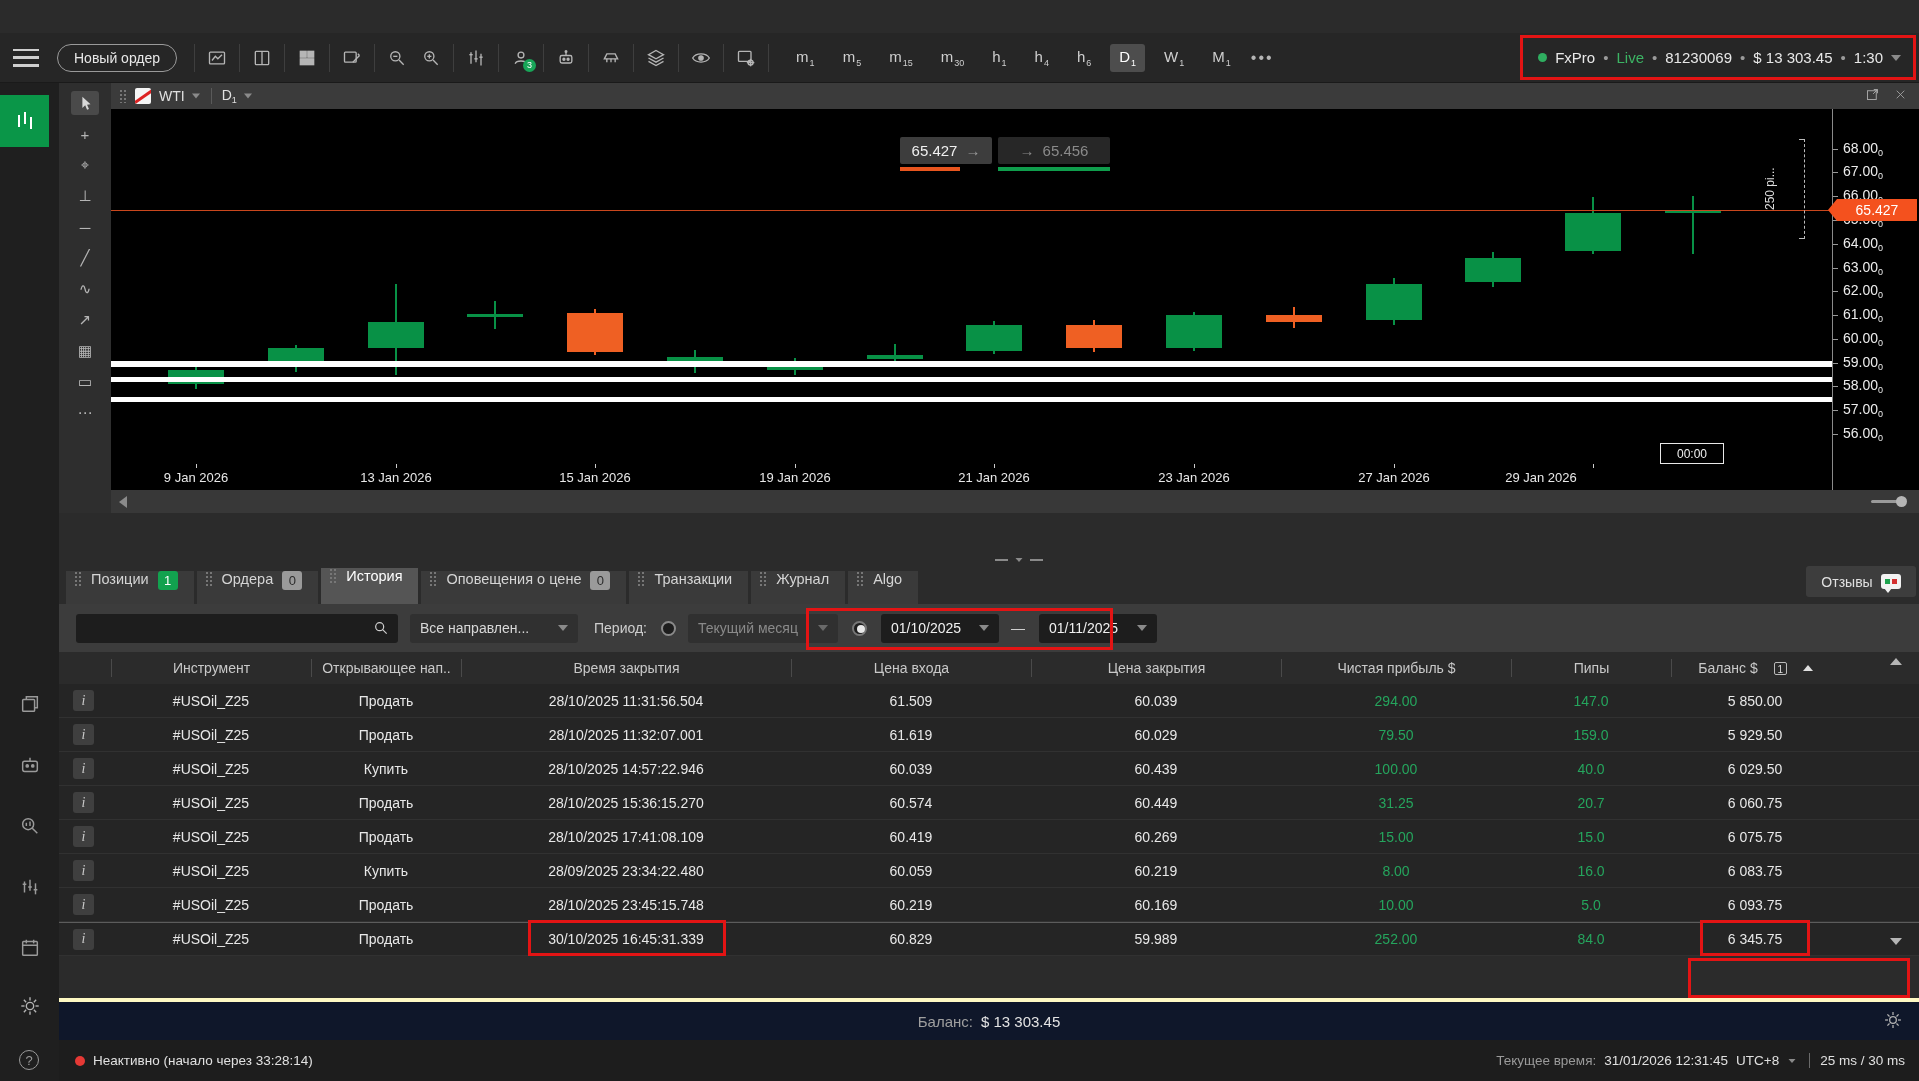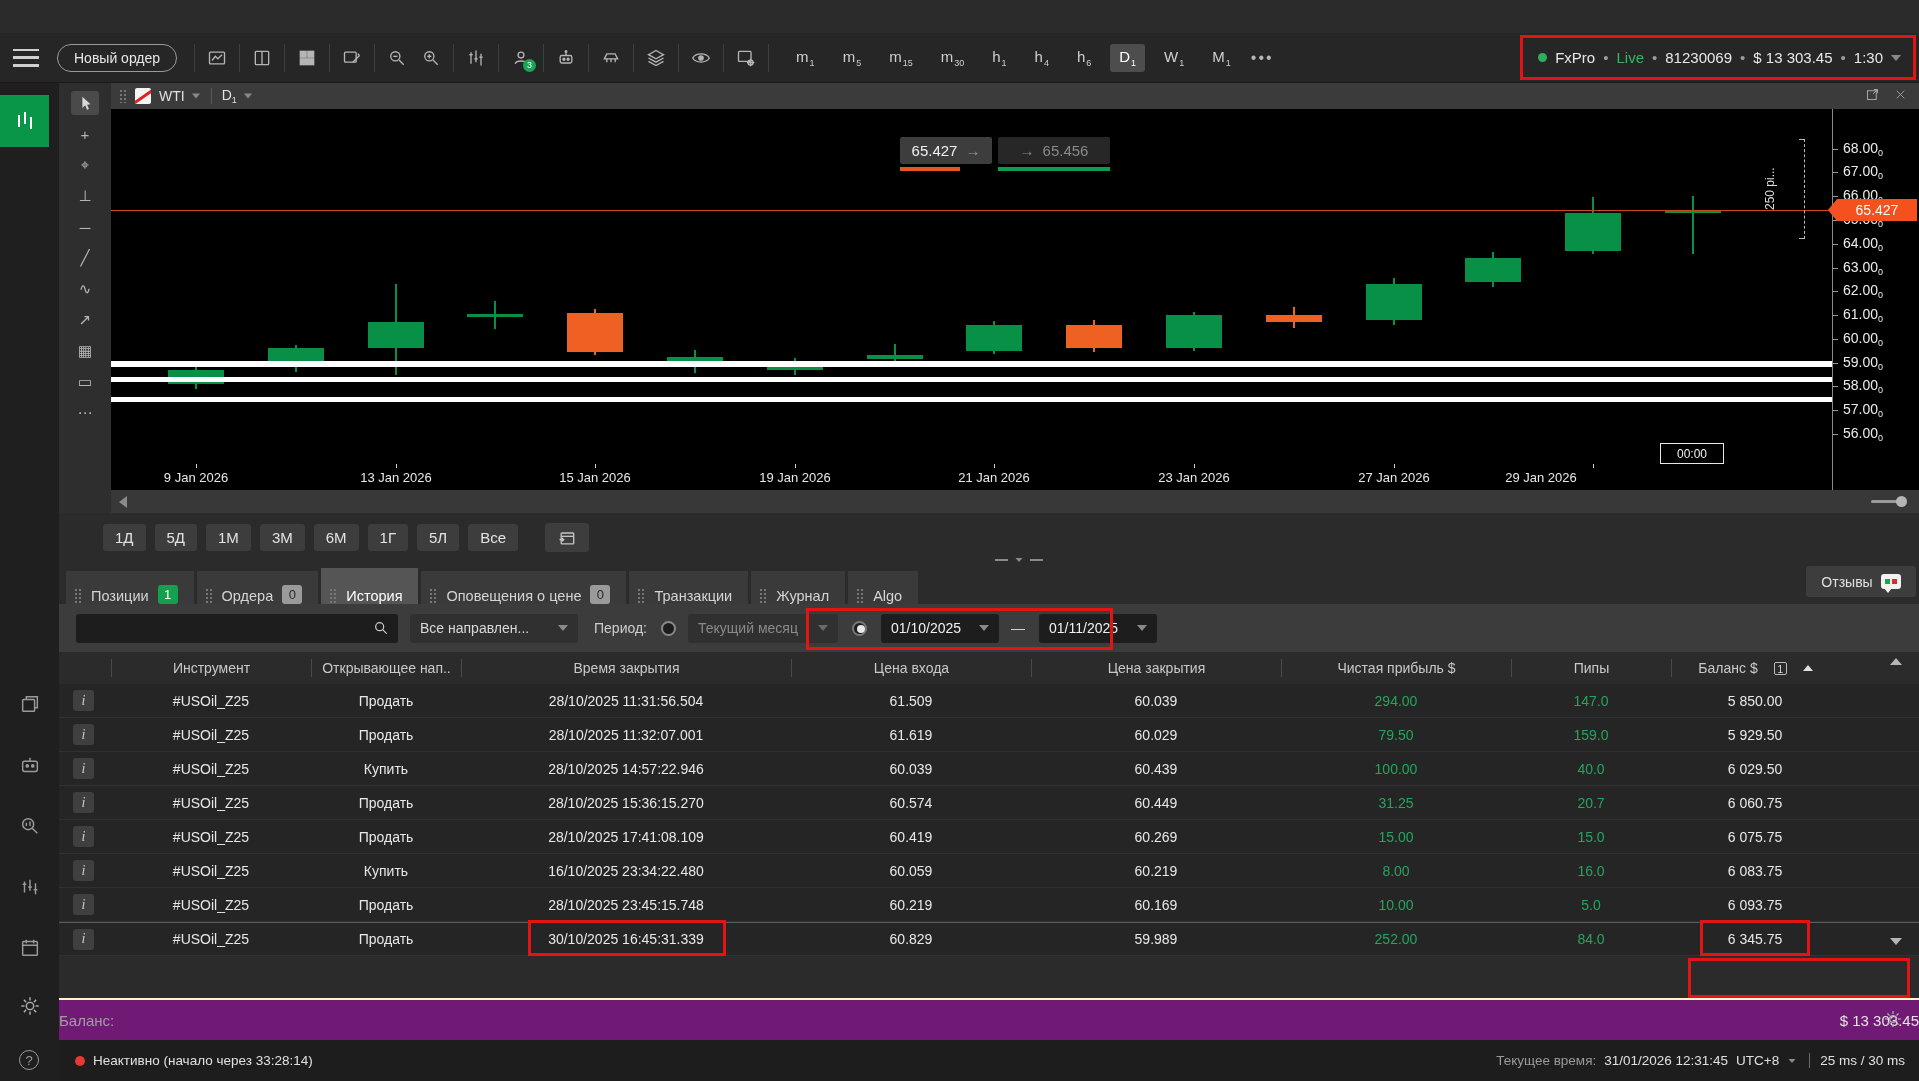--- a/index.html
+++ b/index.html
@@ -96,21 +96,21 @@
   .range-btn{background:#3d3d3d;color:#e3e3e3;font-size:15px;padding:5px 12px;border-radius:3px;}
   #calendar-range-btn{background:#3d3d3d;border-radius:3px;width:44px;height:29px;display:flex;align-items:center;justify-content:center;margin-left:18px;}
   #calendar-range-btn svg{stroke:#c5c5c5;fill:none;stroke-width:1.6;}
 
   #panel-splitter{left:995px;top:557px;display:flex;align-items:center;gap:6px;}
   #panel-splitter .bar{width:13px;height:2px;background:#8a8a8a;}
   #panel-splitter .caret-down{transform:scale(.7);}
 
   
   #tabs-row{left:59px;top:568px;width:1740px;height:36px;display:flex;align-items:flex-end;gap:3px;padding-left:7px;}
-  .tab{background:#3a3a3a;height:33px;display:flex;align-items:flex-end;padding:0 16px 0 6px;color:#d5d5d5;font-size:14.5px;white-space:nowrap;cursor:pointer;}
+  .tab{background:#3a3a3a;height:33px;display:flex;align-items:flex-start;padding:0 16px 0 6px;color:#d5d5d5;font-size:14.5px;white-space:nowrap;cursor:pointer;}
   .tab .grip{height:16px;margin:0 9px 0 2px;}
   .tab.active{background:#555;color:#fff;height:36px;}
   .badge{margin-left:9px;min-width:20px;height:19px;border-radius:3px;display:flex;align-items:center;justify-content:center;font-size:13px;padding:0 4px;}
   .badge.green{background:#12a24f;color:#fff;}
   .badge.gray{background:#9a9a9a;color:#2b2b2b;}
   #reviews-btn{left:1806px;top:566px;width:110px;height:31px;background:#3d3d3d;border-radius:3px;display:flex;align-items:center;justify-content:center;gap:8px;color:#e0e0e0;font-size:14px;}
   #chat-icon{width:20px;height:15px;background:#f2f2f2;border-radius:3px;display:flex;align-items:center;justify-content:center;gap:2px;position:relative;}
   #chat-icon:after{content:"";position:absolute;left:3px;bottom:-4px;border-left:4px solid transparent;border-right:4px solid transparent;border-top:5px solid #f2f2f2;}
   #chat-icon i{width:5px;height:5px;display:block;}
   #chat-icon i:first-child{background:#1da24d;} #chat-icon i:last-child{background:#d32f2f;}
@@ -152,21 +152,21 @@
   .tcell.green{color:#25a55d;}
   .info-i{width:21px;height:21px;margin-left:14px;background:#3f3f3f;border-radius:3px;color:#c9c9c9;display:flex;align-items:center;justify-content:center;font-family:"Liberation Serif","DejaVu Serif",serif;font-style:italic;font-size:14px;}
   #rail-up{left:1890px;top:658px;} #rail-down{left:1890px;top:938px;}
   .rail-arrow{position:absolute;width:0;height:0;border-left:6px solid transparent;border-right:6px solid transparent;}
   #rail-up{border-bottom:7px solid #b5b5b5;}
   #rail-down{border-top:7px solid #b5b5b5;}
 
   #realized-row{left:59px;top:956px;width:1860px;height:42px;background:#2e2e2e;display:flex;align-items:center;justify-content:flex-end;gap:8px;padding-right:26px;font-size:14.5px;border-top:1px solid #3a3a3a;}
   #realized-row .lbl{color:#e0e0e0;}
   #realized-row .val{color:#2fae60;}
-  #balance-row{left:59px;top:998px;width:1860px;height:42px;background:#701a75;display:flex;align-items:center;justify-content:space-between;gap:8px;font-size:15px;border-top:2px solid #fef9c3;}
+  #balance-row{left:59px;top:998px;width:1860px;height:42px;background:#0f172a;display:flex;align-items:center;justify-content:center;gap:8px;font-size:15px;border-top:4px solid #fef9c3;}
   #balance-row .lbl{color:#9f9f9f;}
   #balance-row .val{color:#e3e3e3;}
   #balance-gear{position:absolute;right:16px;}
   #balance-gear svg, #sidebar svg.gear{stroke:#b5b5b5;fill:none;stroke-width:1.5;}
 
   
   #statusbar{left:59px;top:1040px;width:1860px;height:41px;background:#1d1d1d;display:flex;align-items:center;font-size:13.5px;color:#e0e0e0;}
   #status-dot{width:10px;height:10px;border-radius:50%;background:#e53935;margin:0 8px 0 16px;}
   #status-right{margin-left:auto;display:flex;align-items:center;gap:8px;padding-right:14px;}
   #status-right .dim{color:#9a9a9a;}
@@ -534,39 +534,20 @@
       <div class="xtick-label" style="left: 1430px;">29 Jan 2026</div>
     </div>
 
   <div id="scroll-strip" class="abs">
     <div id="scroll-left"></div>
     <div id="strip-right">
       <div id="strip-slider"></div>
     </div>
   </div>
 
-  <div id="tf-row" class="abs">
-    <span id="range-buttons" style="display:flex;gap:9px">
-        <div class="range-btn">1Д</div>
-        <div class="range-btn">5Д</div>
-        <div class="range-btn">1М</div>
-        <div class="range-btn">3М</div>
-        <div class="range-btn">6М</div>
-        <div class="range-btn">1Г</div>
-        <div class="range-btn">5Л</div>
-        <div class="range-btn">Все</div>
-      </span>
-    <div id="calendar-range-btn">
-        <svg width="20" height="20" viewBox="0 0 24 24">
-          <rect x="5" y="6" width="15" height="13" rx="1"></rect>
-          <line x1="5" y1="10" x2="20" y2="10"></line>
-          <path d="M3 14 L8 14 M6 12 L8 14 L6 16"></path>
-        </svg>
-      </div>
-  </div>
 
   <div id="panel-splitter" class="abs">
     <span class="bar"></span>
       <span class="caret-down"></span>
       <span class="bar"></span>
   </div>
 
   <div id="tabs-row" class="abs">
       <div class="tab">
         <div class="grip"></div>
@@ -713,21 +694,21 @@
         <div class="tcell">60.269</div>
         <div class="tcell green">15.00</div>
         <div class="tcell green">15.0</div>
         <div class="tcell">6 075.75</div>
         <div class="tcell"></div>
       </div>
       <div class="trow tgrid">
         <div class="info-i">i</div>
         <div class="tcell">#USOil_Z25</div>
         <div class="tcell">Купить</div>
-        <div class="tcell">16/10/2025 23:34:22.480</div>
+        <div class="tcell">28/09/2025 23:34:22.480</div>
         <div class="tcell">60.059</div>
         <div class="tcell">60.219</div>
         <div class="tcell green">8.00</div>
         <div class="tcell green">16.0</div>
         <div class="tcell">6 083.75</div>
         <div class="tcell"></div>
       </div>
       <div class="trow tgrid">
         <div class="info-i">i</div>
         <div class="tcell">#USOil_Z25</div>

